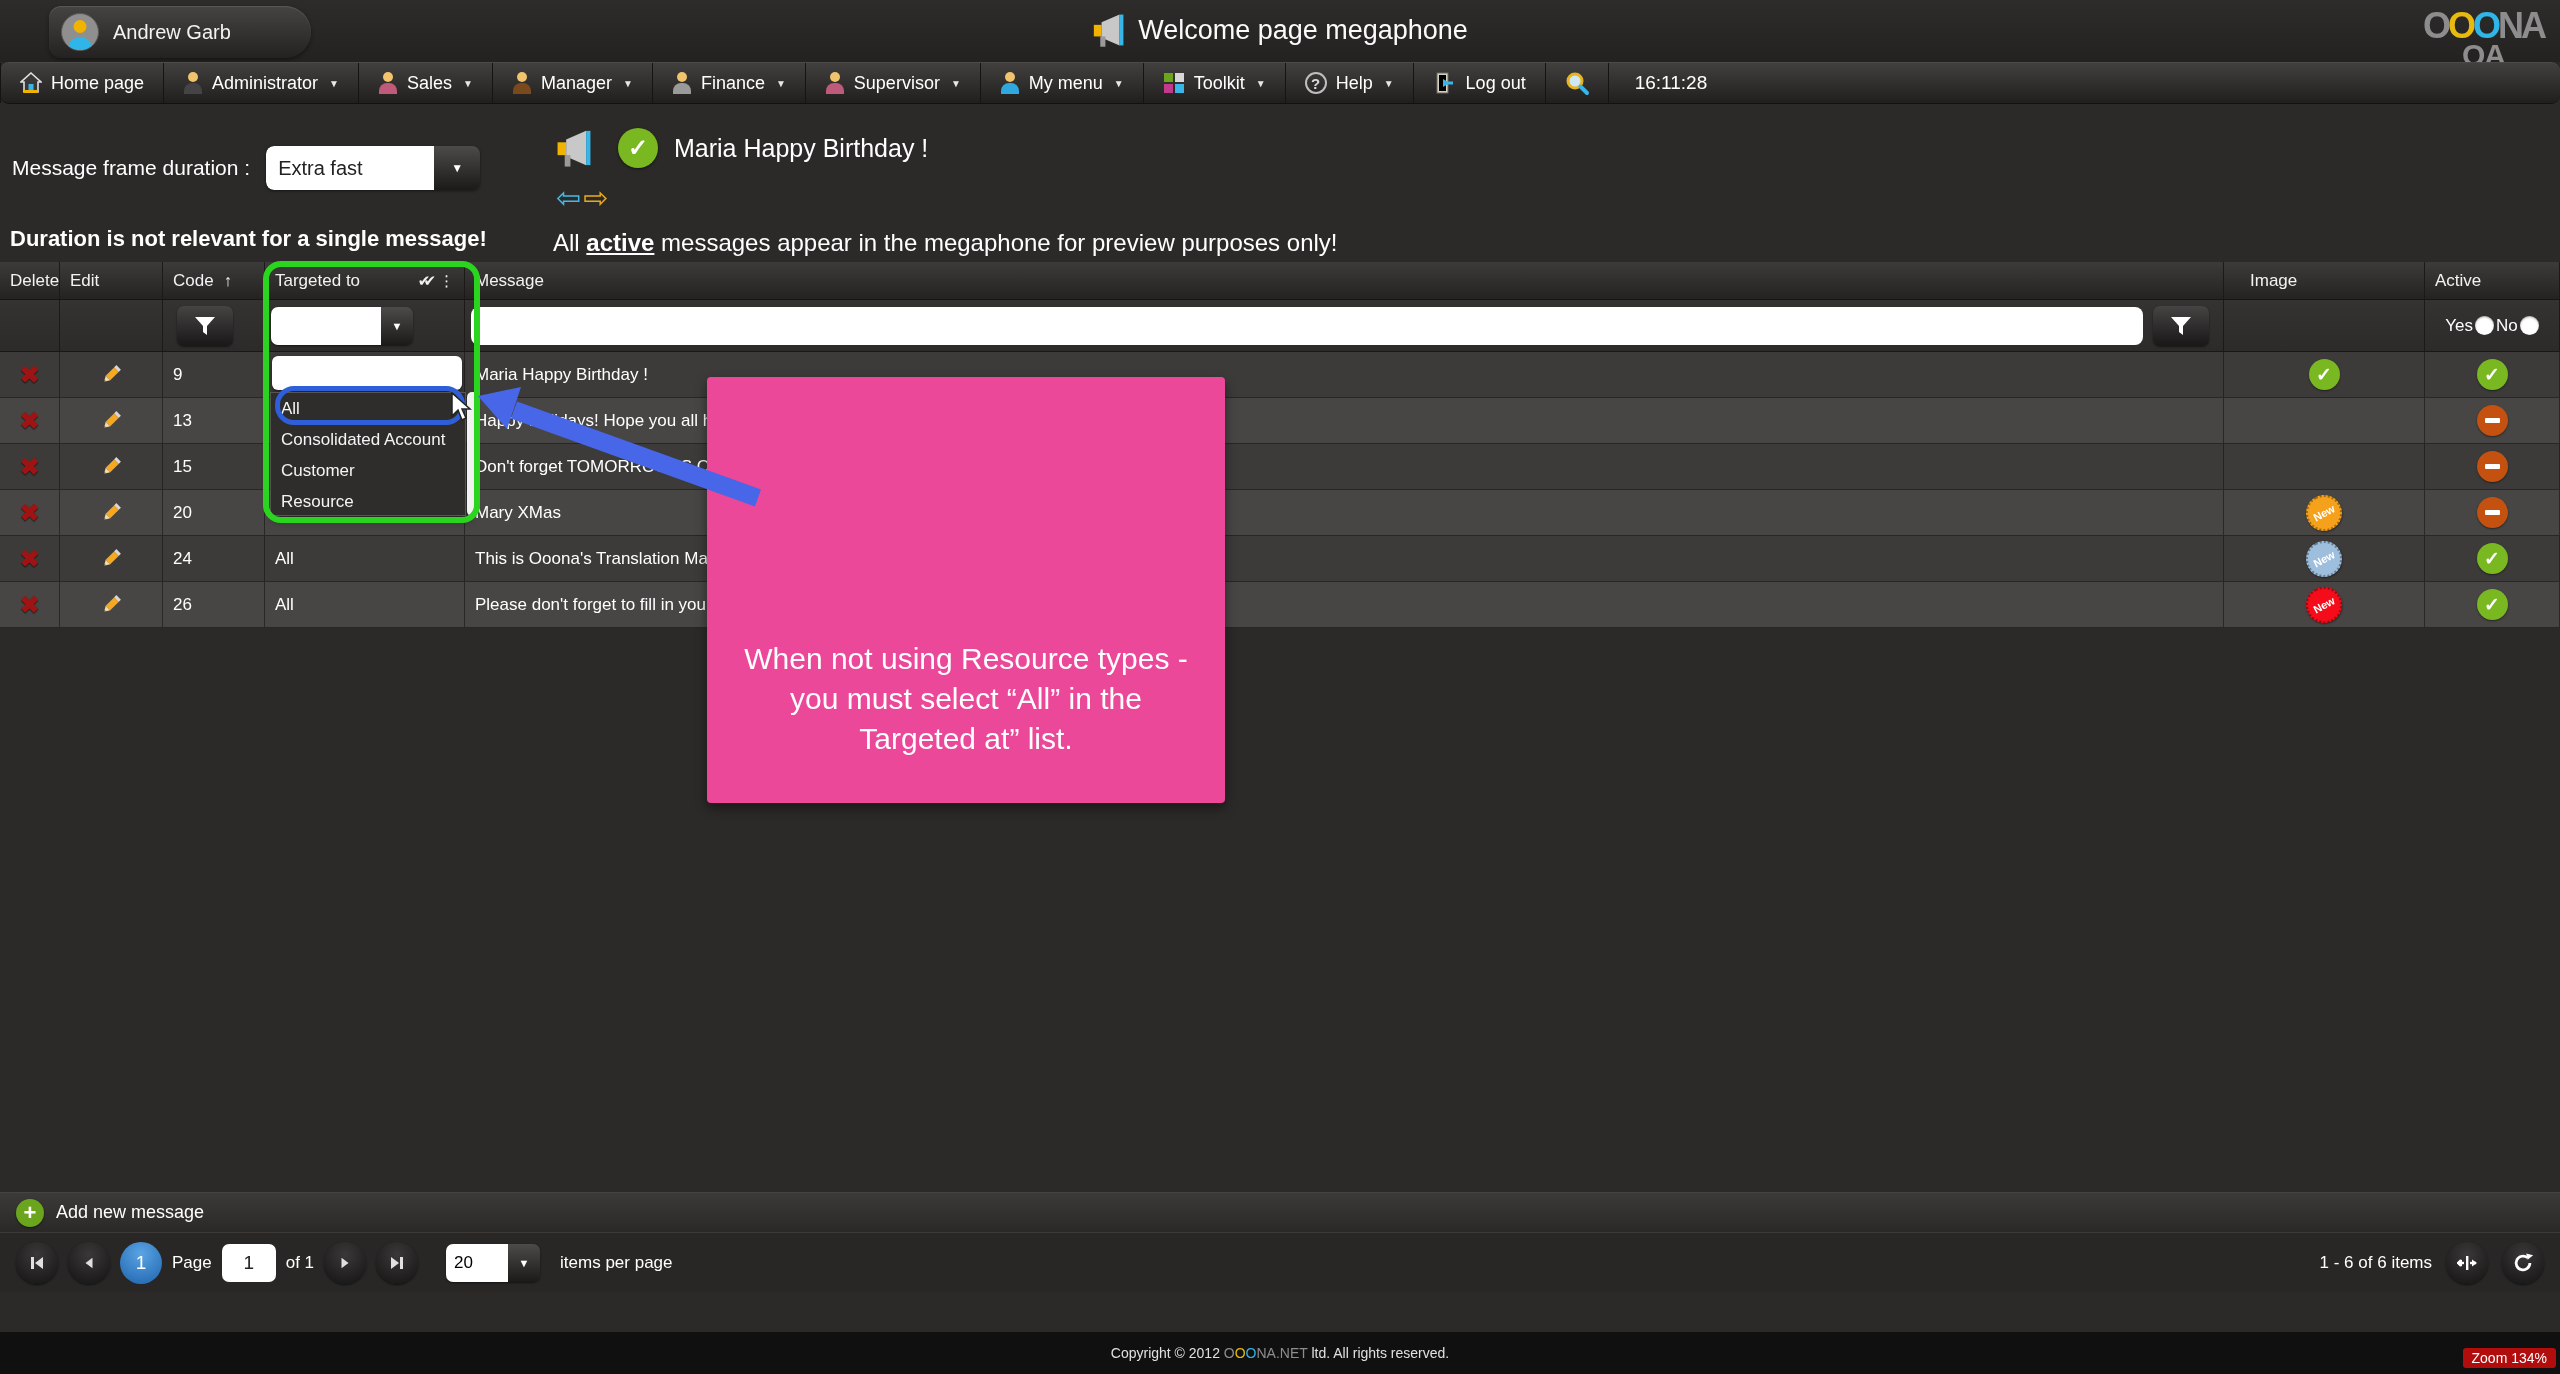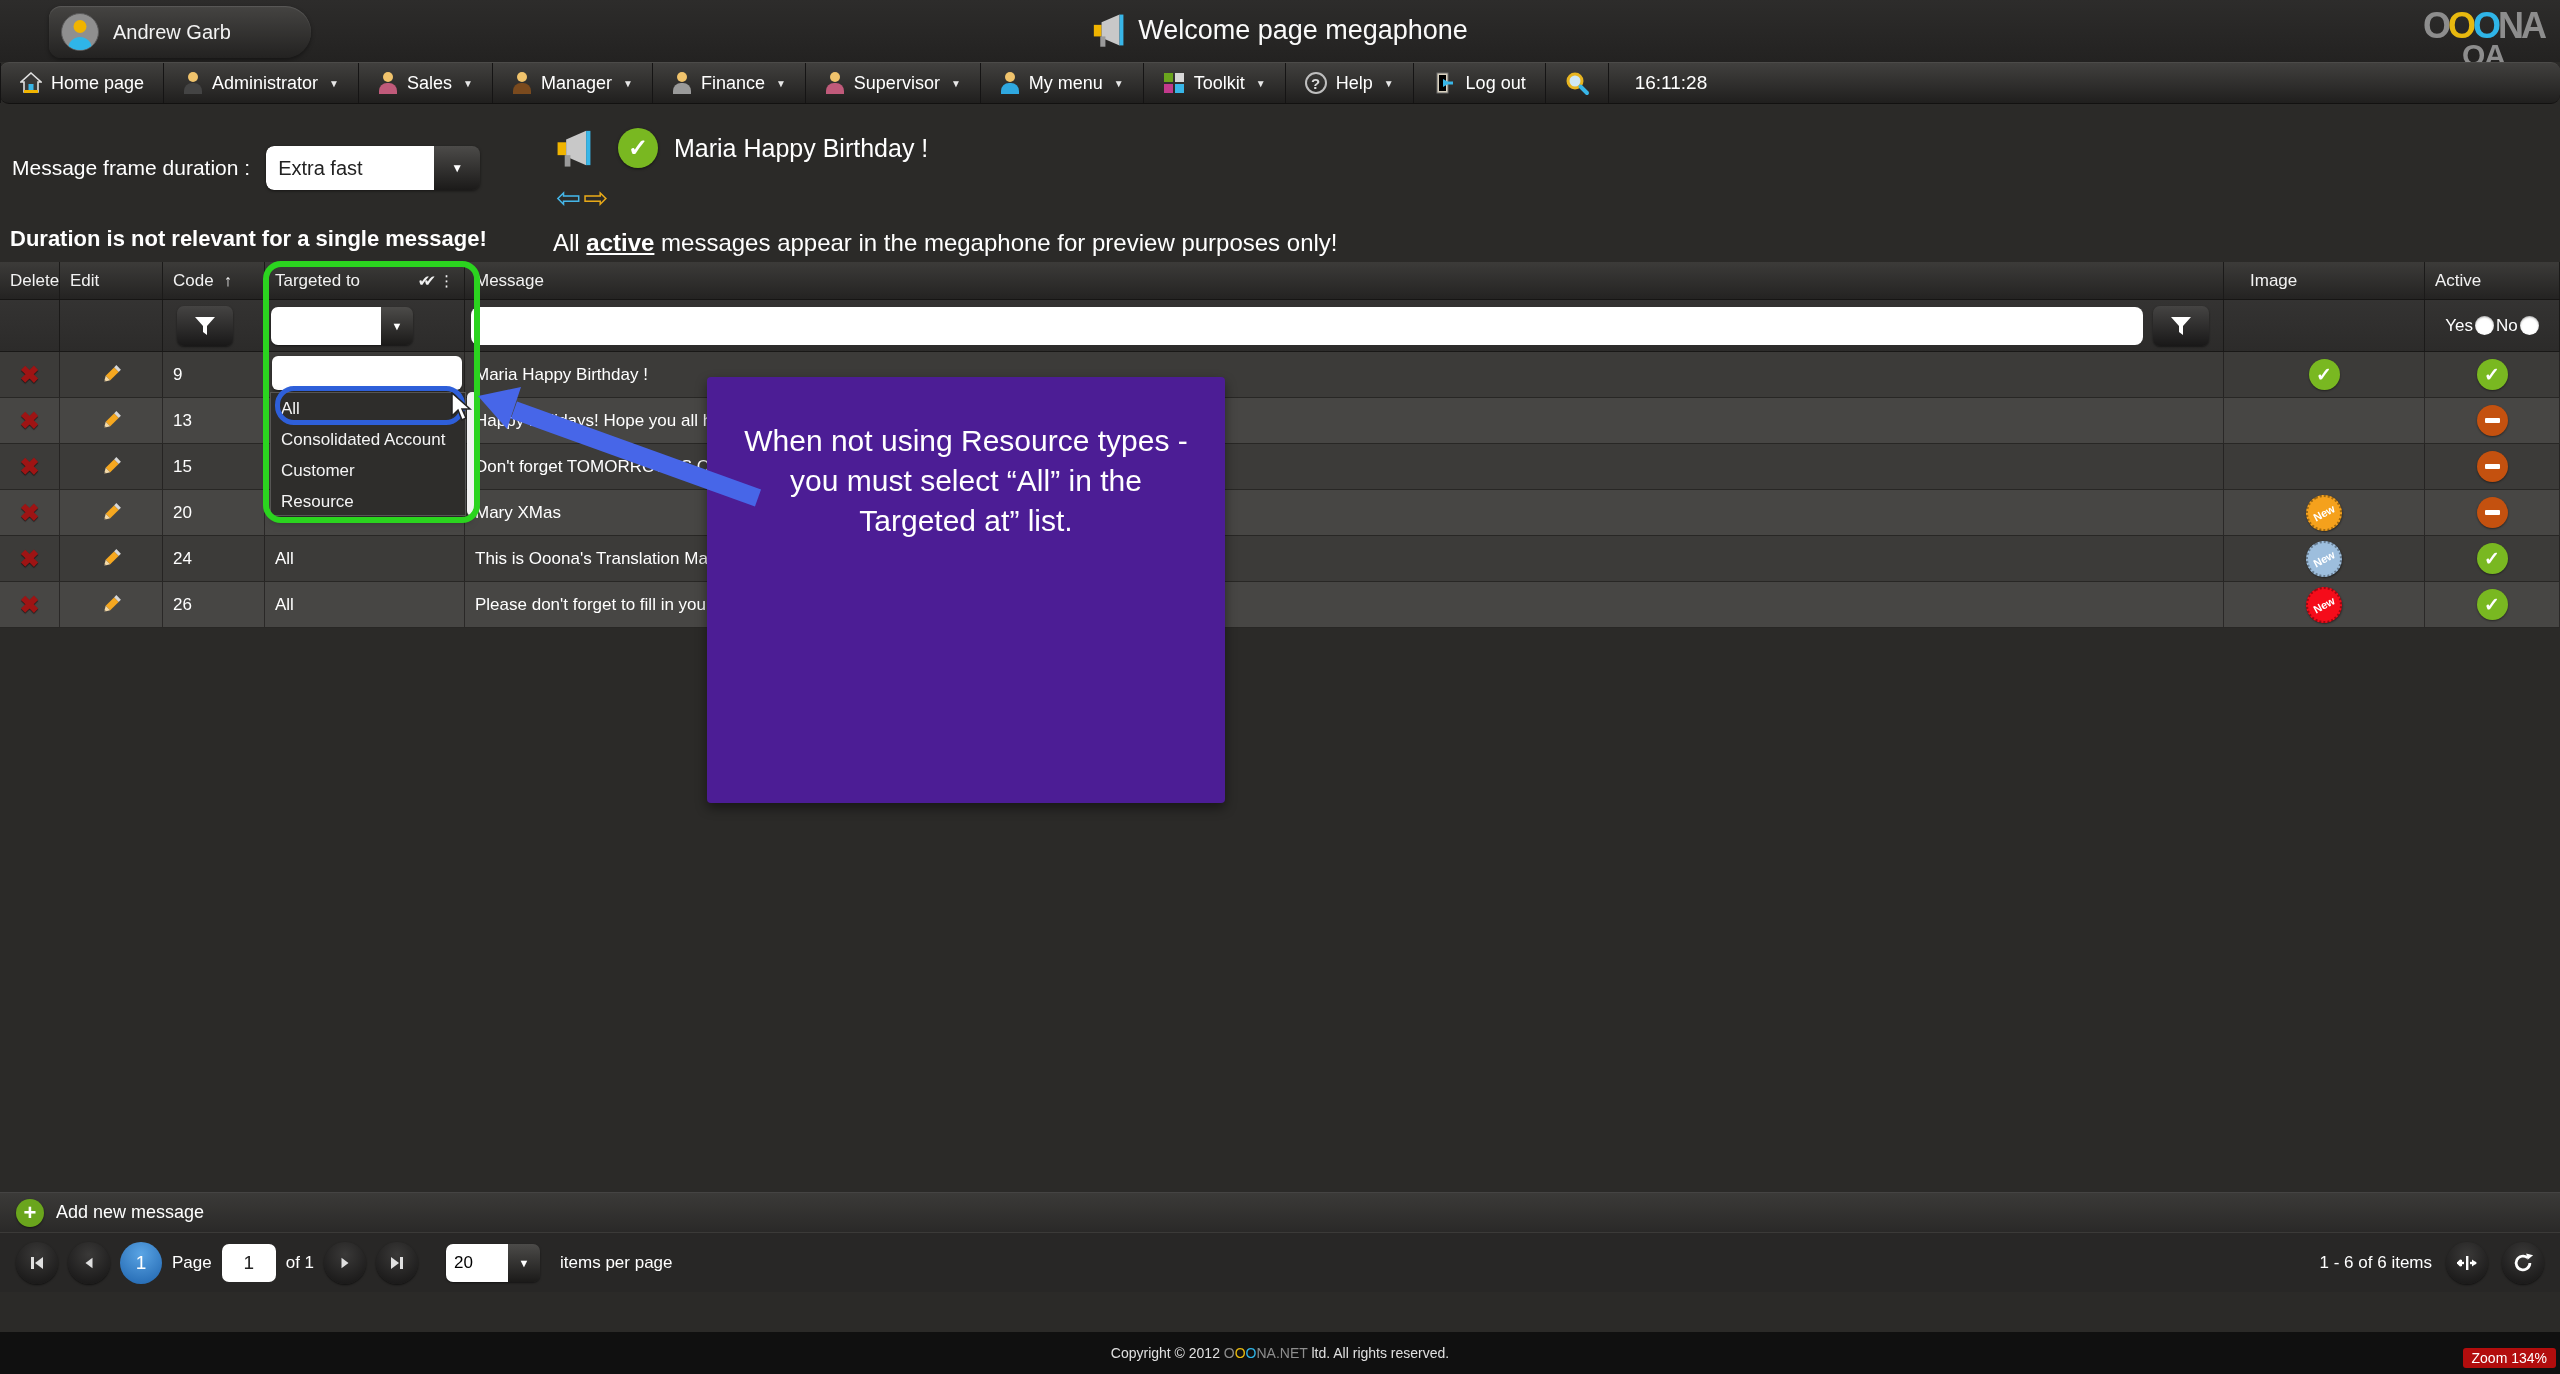--- a/index.html
+++ b/index.html
@@ -128,24 +128,24 @@
   .dd-item { height:31px; display:flex; align-items:center; padding-left:10px; font-size:17px; color:#f4f4f4; cursor:pointer;}
   .dd-scroll { position:absolute; left:467px; top:392px; width:11px; height:124px; background:#f2f2f2;
            border-radius:5px; z-index:5; }
   .blue-outline { position:absolute; left:275px; top:386px; width:190px; height:39px;
            border:5px solid #2e5fd9; border-radius:19px; z-index:6; pointer-events:none; }
   .green-box { position:absolute; left:263px; top:261px; width:217px; height:262px;
            border:6px solid #2bd41f; border-radius:18px; z-index:6; pointer-events:none; }
   .cursor { position:absolute; left:450px; top:392px; z-index:9; pointer-events:none; }
 
   
-  .callout { position:absolute; left:707px; top:377px; width:518px; height:426px; background:#4c1d95;
+  .callout { position:absolute; left:707px; top:377px; width:518px; height:426px; background:#ec4899;
            border-radius:4px; box-shadow:0 5px 12px rgba(0,0,0,.45); z-index:4;
            display:flex; flex-direction:column; gap:42px; padding:44px 26px;
-           font-size:30px; line-height:40px; text-align:center; color:#fff; }
+           font-size:30px; line-height:40px; text-align:center; color:#fff;justify-content:flex-end; }
   .arrow-svg { position:absolute; left:0; top:0; width:2560px; height:1374px; z-index:7; pointer-events:none; }
 
   
   .add-bar { position:absolute; left:0; top:1192px; width:2560px; height:40px;
            background:linear-gradient(#3b3a38,#2a2928); border-top:1px solid #454443;
            display:flex; align-items:center; gap:12px; padding:0 16px; }
   .plus-ico { width:28px; height:28px; border-radius:50%; background:#6aa51d; color:#fff;
            display:flex; align-items:center; justify-content:center; font-size:22px; font-weight:bold;
            box-shadow:0 1px 2px rgba(0,0,0,.5); cursor:pointer; }
   .add-label { font-size:18px; }

